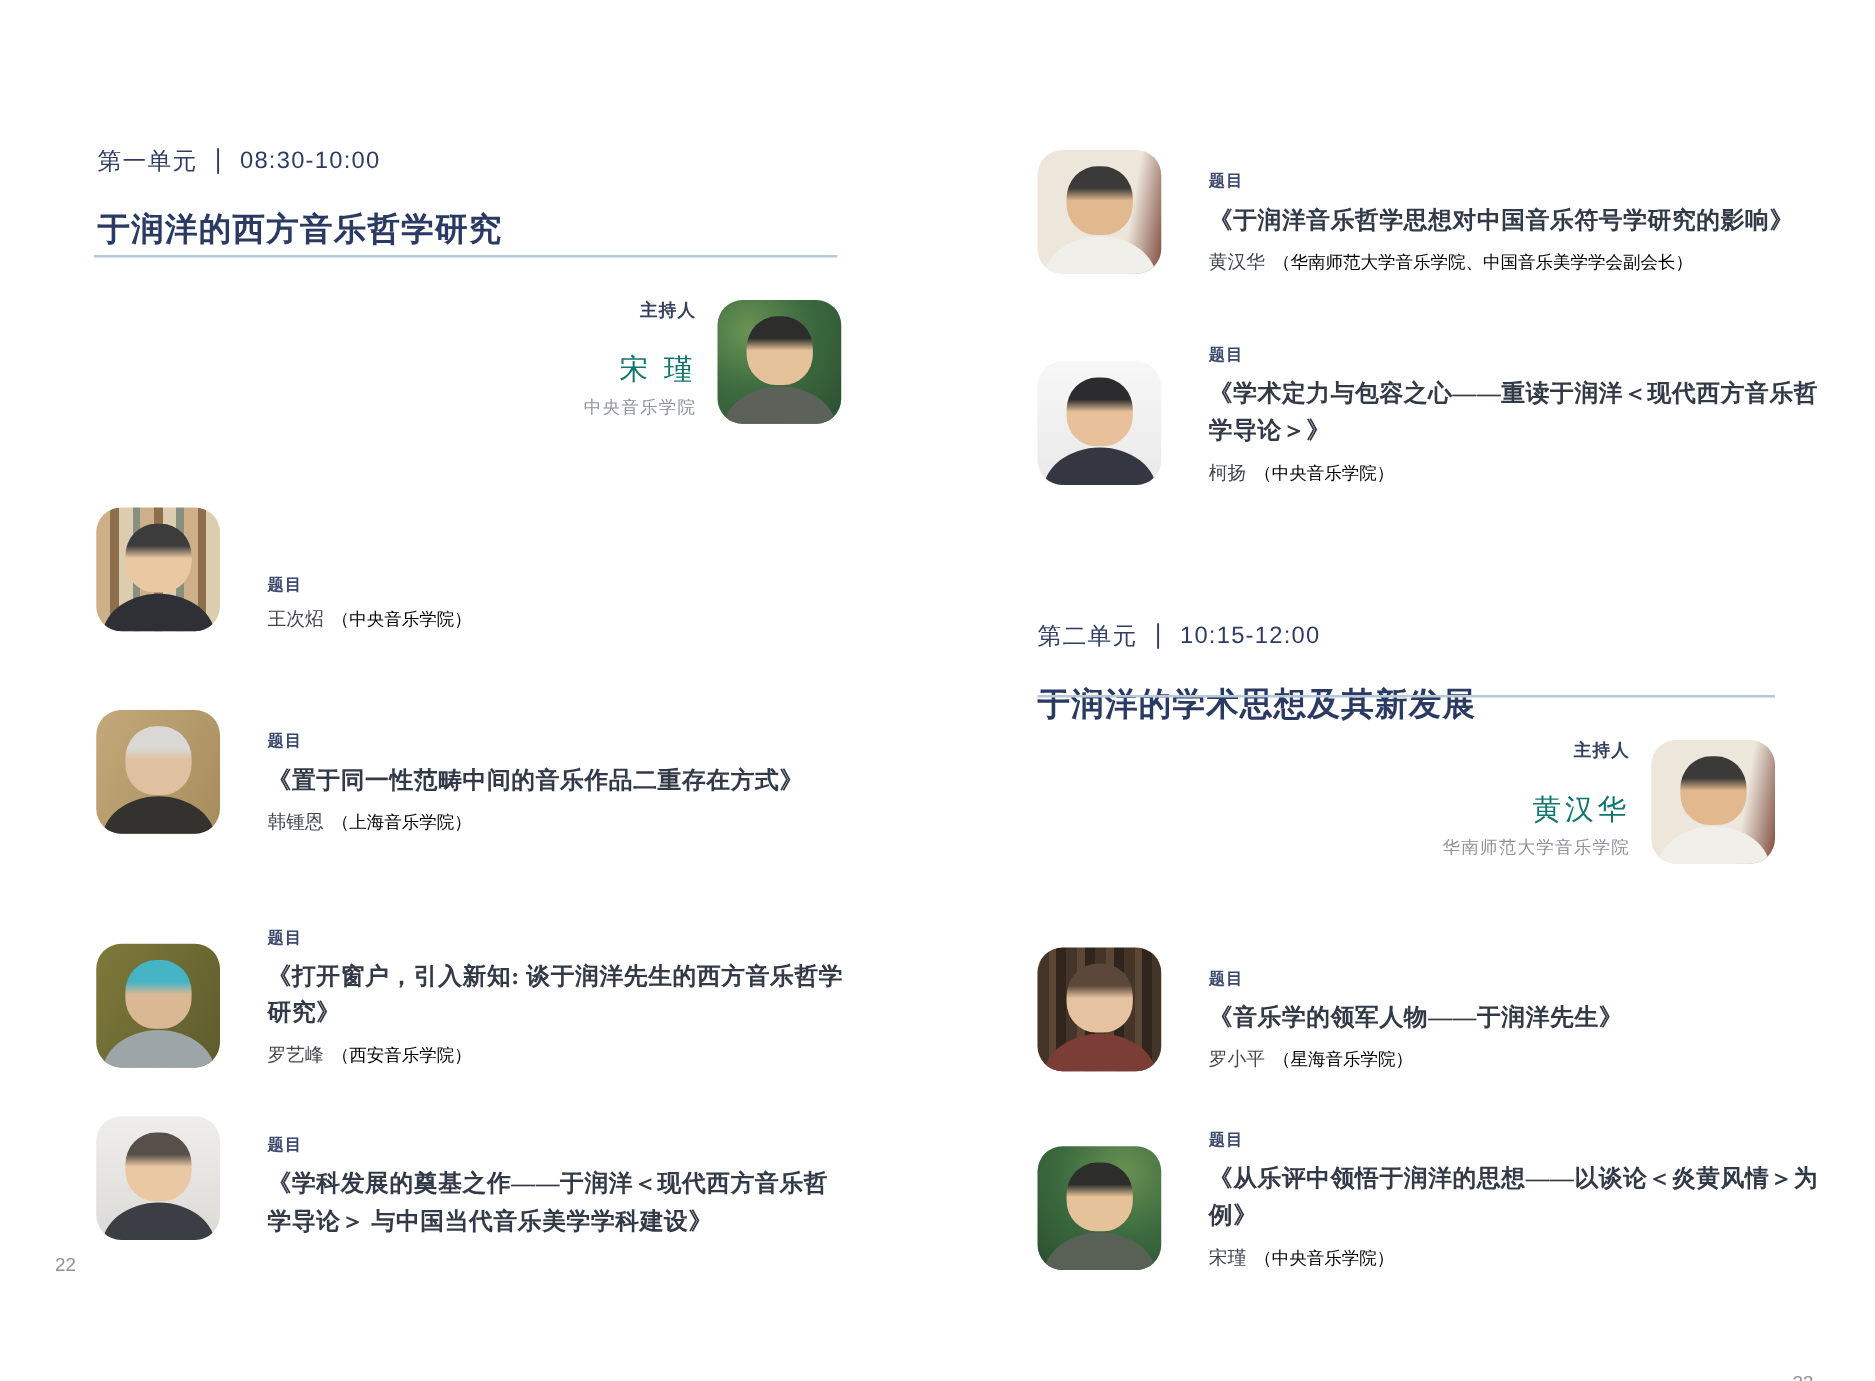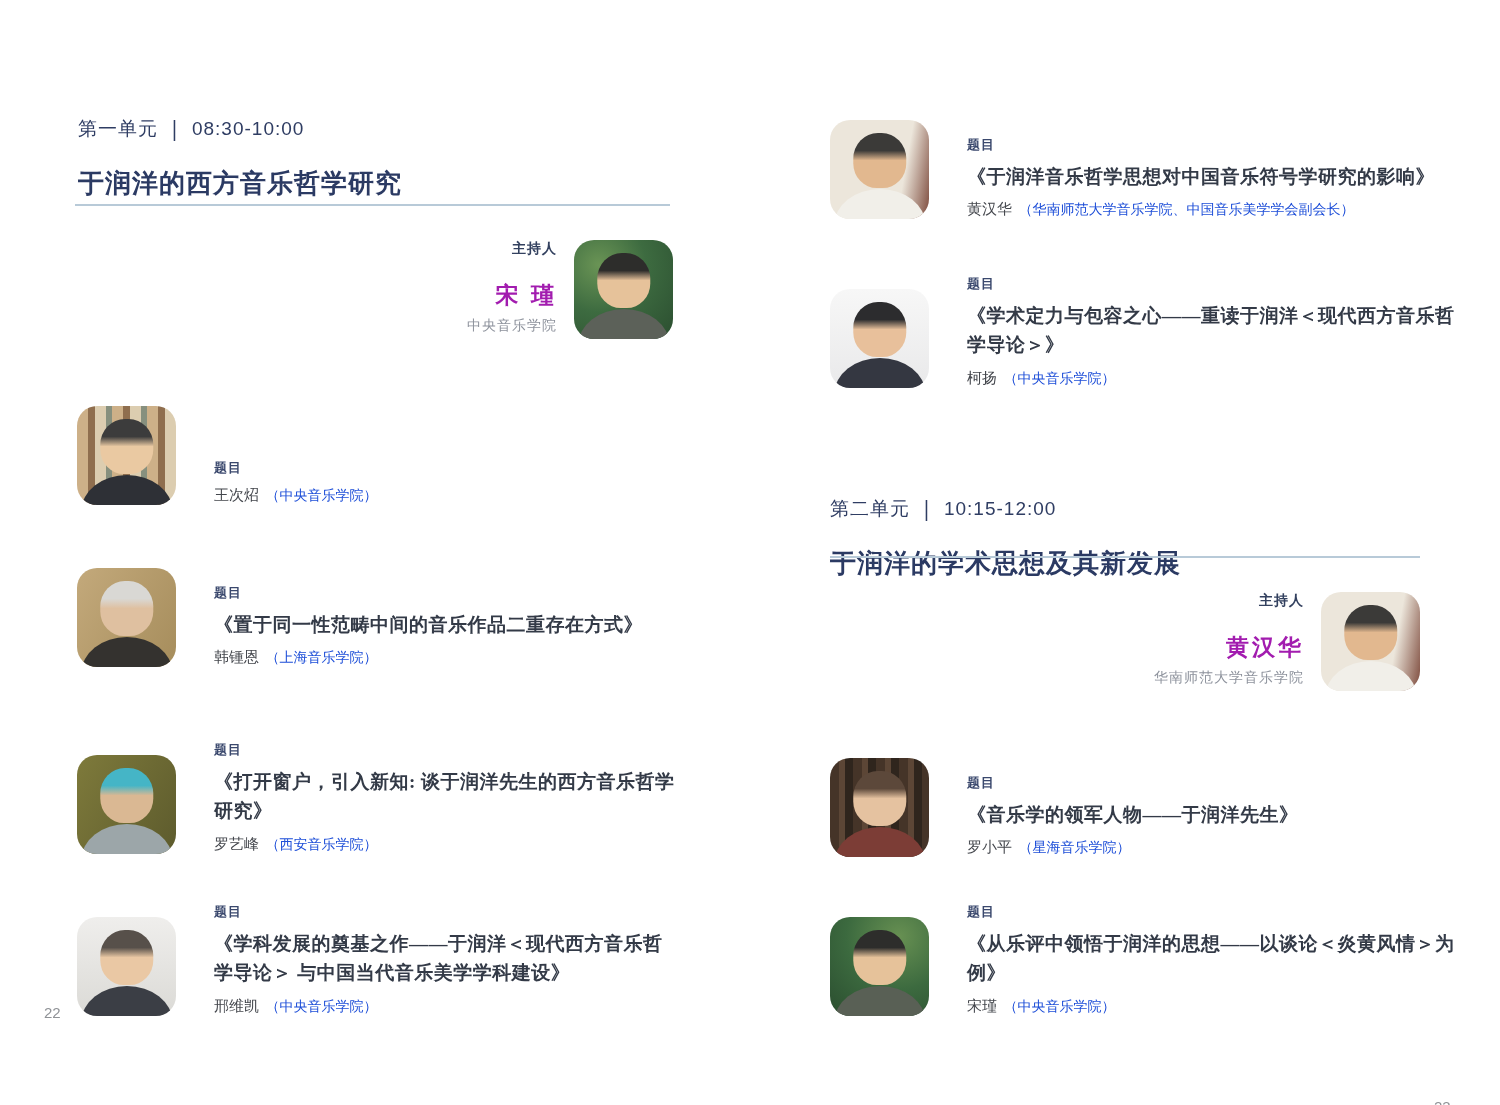--- a/index.html
+++ b/index.html
@@ -14,34 +14,34 @@
   .session-header { position:absolute; }
   .unit-line { font-size:19px; color:#2f3d63; letter-spacing:1px; display:flex; align-items:center; gap:14px; }
   .unit-divider { color:#2f3d63; font-weight:300; transform:scaleY(1.15); }
   .session-title { margin-top:24px; font-size:26px; font-weight:bold; color:#2b3a63; letter-spacing:1px; }
   .rule { position:absolute; height:2px; background:#b8cad8; }
 
   
   .moderator { position:absolute; display:flex; align-items:center; justify-content:flex-end; gap:17px; }
   .mod-text { text-align:right; padding-bottom:4px; }
   .mod-role { font-size:14px; font-weight:bold; color:#33415f; letter-spacing:1px; }
-  .mod-name { font-size:23px; color:#a21caf; margin-top:22px; letter-spacing:3px;font-weight:bold; }
+  .mod-name { font-size:23px; color:#0f766e; margin-top:22px; letter-spacing:3px; }
   .mod-affil { font-size:14px; color:#8d929c; margin-top:6px; letter-spacing:1px;text-align:center; }
 
   
   .talk { position:absolute; display:flex; align-items:flex-end; gap:38px; }
   .talk-text { padding-top:10px; }
   .talk-label { font-size:13px; font-weight:bold; color:#3a486d; letter-spacing:1px; }
   .talk-title {
     margin-top:8px; font-family:"Liberation Serif","DejaVu Serif",serif;
     font-size:19px; font-weight:bold; color:#333a47; line-height:1.55; letter-spacing:0.5px;
   }
   .talk-byline { margin-top:9px; }
   .speaker { font-size:15px; color:#43464c; }
-  .affil { font-size:14px; color:#1d4ed8; margin-left:2px; }
+  .affil { font-size:14px; color:#000000; margin-left:2px; }
   .w-left { max-width:482px; }
   .w-right { max-width:520px; }
 
   
   .photo {
     width:99px; height:99px; border-radius:20px; position:relative; overflow:hidden; flex:none;
   }
   .photo::before { 
     content:""; position:absolute; left:50%; top:13%; transform:translateX(-50%);
     width:54%; height:56%; border-radius:46% 46% 44% 44%;
@@ -119,24 +119,20 @@
       <span class="affil">（西安音乐学院）</span>
     </div>
   </div>
 </div>
 
 <div class="talk" style="left:77px; top:893px; width:600px;">
   <div class="photo p-xing"></div>
   <div class="talk-text w-left">
     <div class="talk-label">题目</div>
     <div class="talk-title">《学科发展的奠基之作——于润洋＜现代西方音乐哲学导论＞ 与中国当代音乐美学学科建设》</div>
-    <div class="talk-byline">
-      <span class="speaker">邢维凯</span>
-      <span class="affil">（中央音乐学院）</span>
-    </div>
   </div>
 </div>
 
 <div class="page-number" style="left:44px; top:1004px;">22</div>
 
 <div class="talk" style="left:830px; top:120px; width:640px;">
   <div class="photo p-huang"></div>
   <div class="talk-text w-right">
     <div class="talk-label">题目</div>
     <div class="talk-title">《于润洋音乐哲学思想对中国音乐符号学研究的影响》</div>

